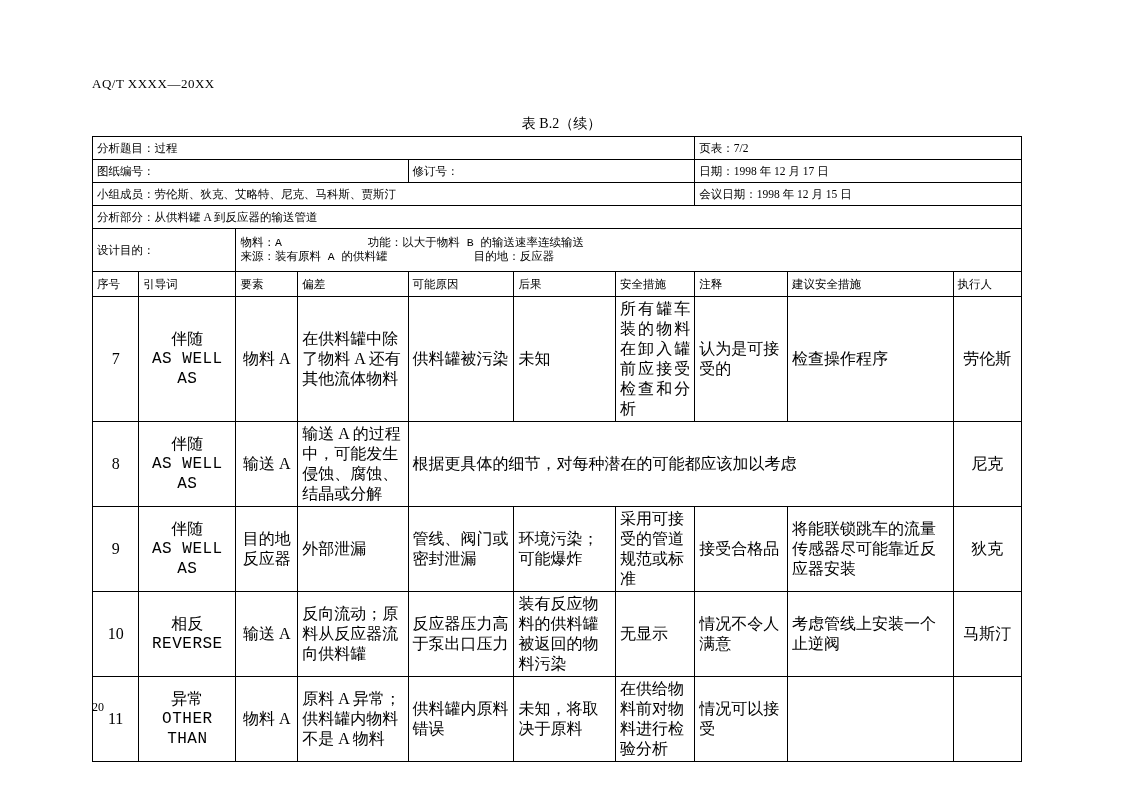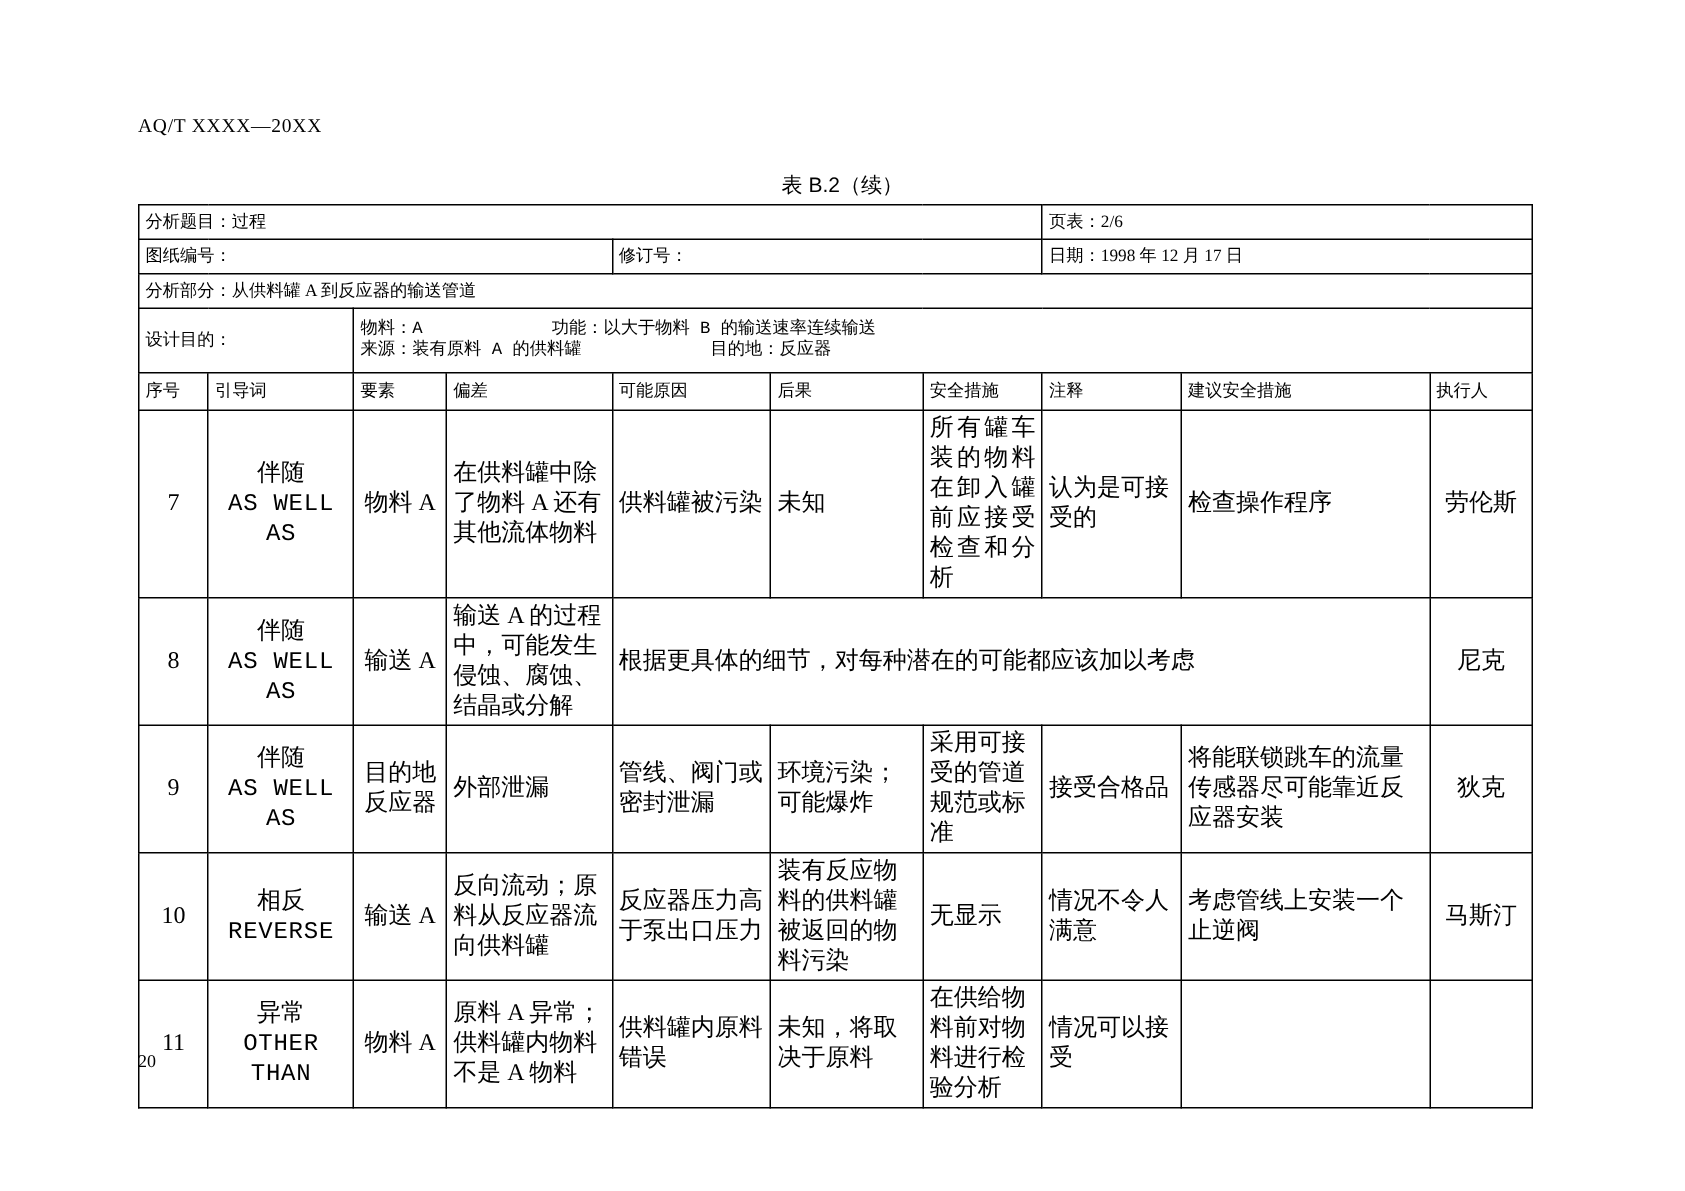--- a/index.html
+++ b/index.html
@@ -29,21 +29,21 @@
     font-size: 13px;
     letter-spacing: 0.5px;
   }
   .table-title {
     position: absolute;
     left: 0;
     top: 115px;
     width: 1123px;
     text-align: center;
     font-size: 14px;
-    font-family: Liberation Sans, sans-serif;
+    font-family: Liberation Serif, serif;
   }
   .page-number {
     position: absolute;
     left: 92px;
     top: 700px;
     font-size: 12px;
   }
   table.doc {
     position: absolute;
     left: 92px;
@@ -98,29 +98,33 @@
       <col style="width:92px">
       <col style="width:72px">
       <col style="width:84px">
       <col style="width:150px">
       <col style="width:62px">
     </colgroup>
 
     <tbody>
         <tr class="meta-row">
       <td class="c-left" colspan="7"><span class="meta-label">分析题目：</span><span>过程</span></td>
-      <td class="c-left" colspan="3"><span class="meta-label">页表：</span><span>2/6</span></td>
+      <td class="c-left" colspan="3"><span class="meta-label">页表：</span><span>7/2</span></td>
     </tr>
 
     <tr class="meta-row">
       <td class="c-left" colspan="4"><span class="meta-label">图纸编号：</span><span></span></td>
       <td class="c-left" colspan="3"><span class="meta-label">修订号：</span><span></span></td>
       <td class="c-left" colspan="3"><span class="meta-label">日期：</span><span>1998 年 12 月 17 日</span></td>
     </tr>
 
+    <tr class="meta-row">
+      <td class="c-left" colspan="7"><span class="meta-label">小组成员：</span><span>劳伦斯、狄克、艾略特、尼克、马科斯、贾斯汀</span></td>
+      <td class="c-left" colspan="3"><span class="meta-label">会议日期：</span><span>1998 年 12 月 15 日</span></td>
+    </tr>
 
     <tr class="meta-row">
       <td class="c-left" colspan="10"><span class="meta-label">分析部分：</span><span>从供料罐 A 到反应器的输送管道</span></td>
     </tr>
 
     <tr class="purpose">
       <td class="c-left" colspan="2">设计目的：</td>
       <td class="c-left" colspan="8">
         <span class="purpose-inner">
           <span class="purpose-line"><span>物料：A</span><span class="gap"></span><span>功能：以大于物料 B 的输送速率连续输送</span></span>

